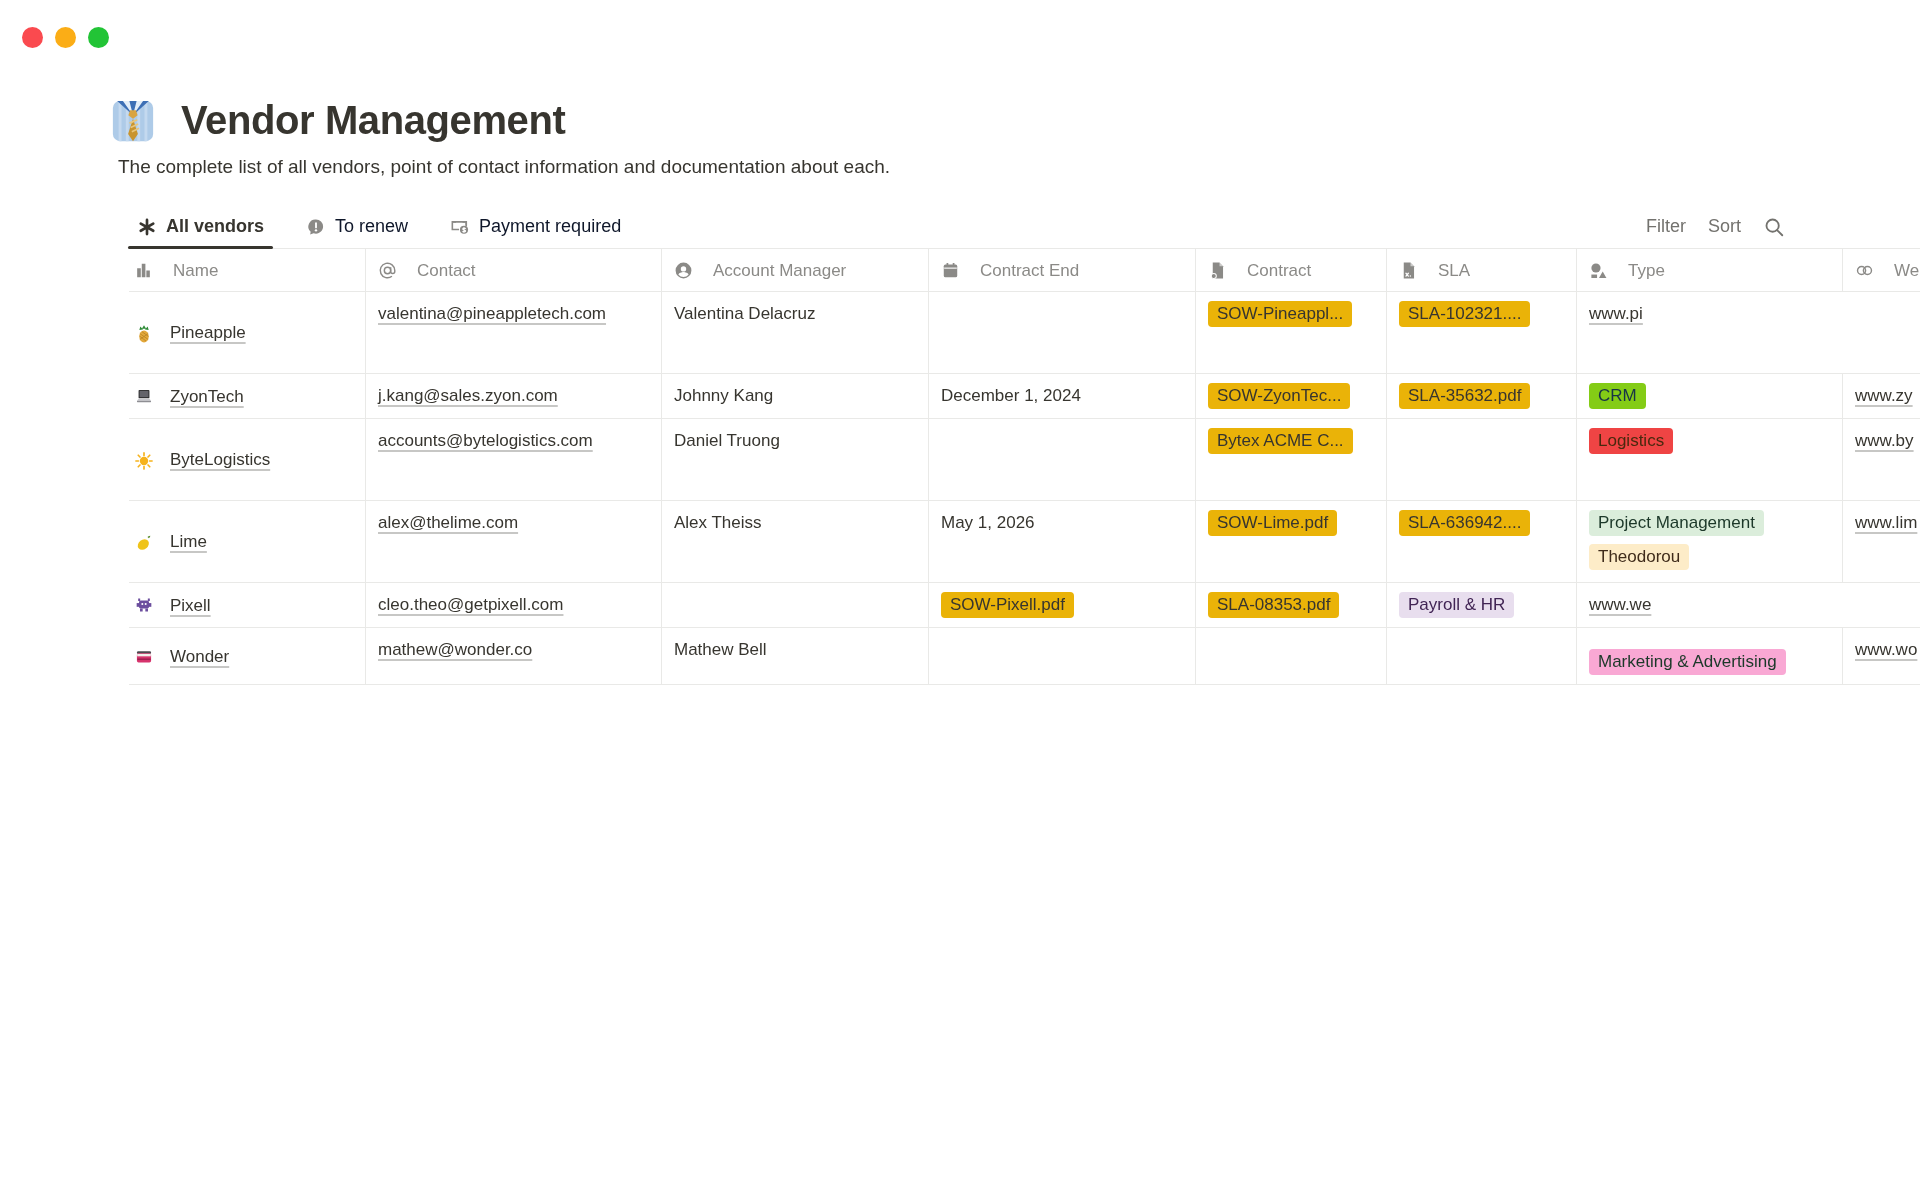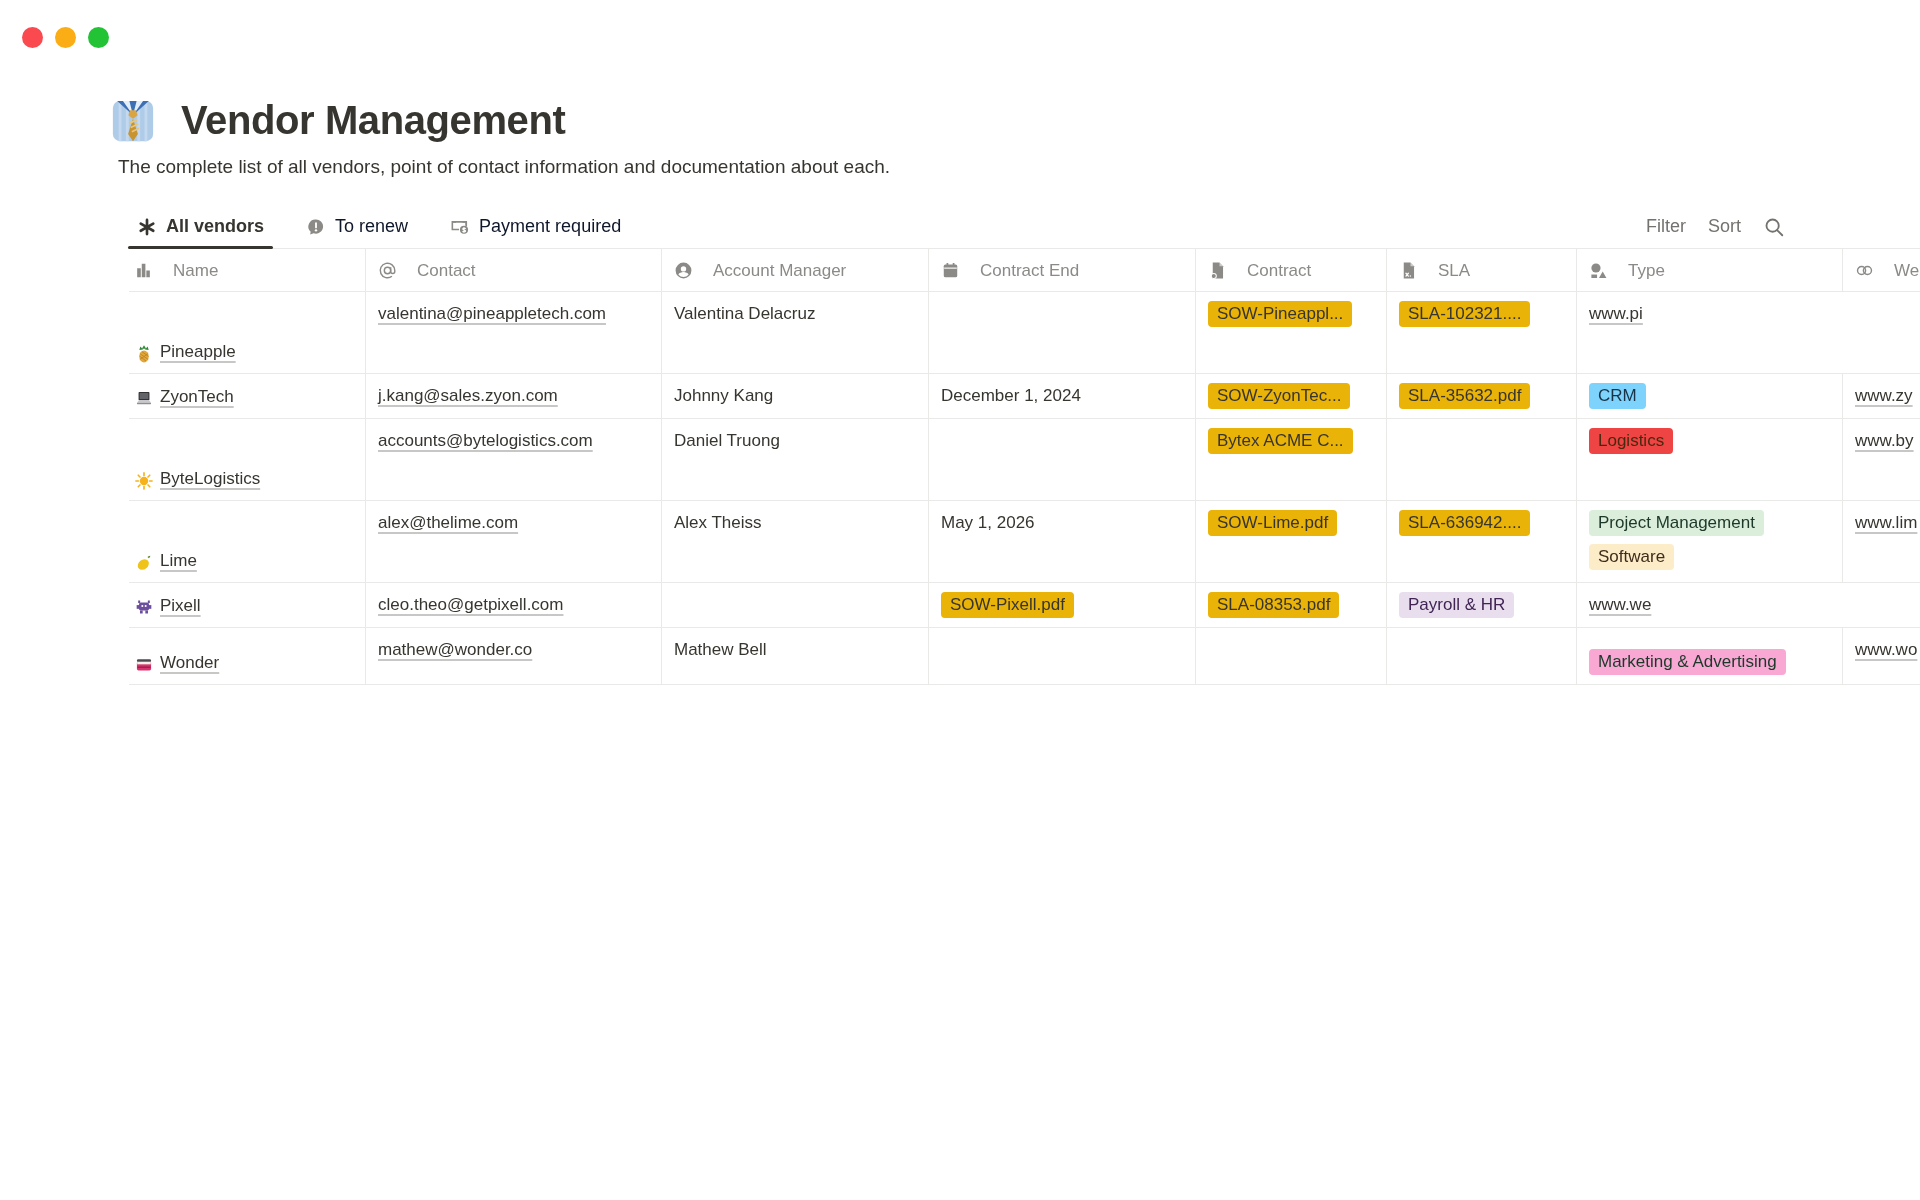--- a/index.html
+++ b/index.html
@@ -46,21 +46,21 @@
     border-bottom: 1px solid #E9E9E7;
   }
   .t-head { height: 43px; }
   .t-cell { border-right: 1px solid #E9E9E7; padding: 9px 12px; font-size: 17px; line-height: 25px; overflow: hidden; }
   .t-cell.c-web { border-right: none; }
   .h-cell { display: flex; align-items: center; gap: 20px; color: #8B8A87; padding-top: 0; padding-bottom: 0; white-space: nowrap; }
   .h-cell .icon svg { width: 19px; height: 19px; }
   .c-name { padding-left: 5px; }
   .t-row { min-height: 44px; background: #fff; }
   .t-row.row--tall { min-height: 82px; }
-  .cell-name { display: flex; align-items: flex-end; gap: 6px; }
+  .cell-name { display: flex; align-items: center; gap: 16px; }
   .cell-name .icon svg { width: 20px; height: 20px; margin-top: 2px; }
   .link-text {
     text-decoration: underline;
     text-decoration-color: rgba(55,53,47,0.28);
     text-decoration-thickness: 1.5px;
     text-underline-offset: 3.5px;
     white-space: nowrap;
     cursor: pointer;
   }
   .vendor-name { font-weight: 500; }
@@ -259,21 +259,21 @@
           </span>
           <span class="link-text vendor-name">ZyonTech</span>
         </div>
         <div class="t-cell"><span class="link-text">j.kang@sales.zyon.com</span></div>
         <div class="t-cell"><span class="plain-text">Johnny Kang</span></div>
         <div class="t-cell"><span class="plain-text">December 1, 2024</span></div>
         <div class="t-cell"><span class="chip">SOW-ZyonTec...</span></div>
         <div class="t-cell"><span class="chip">SLA-35632.pdf</span></div>
         <div class="t-cell">
           <div class="tags">
-            <span class="tag" style="background: #7dd3fc; color: rgb(24, 51, 71);">CRM</span>
+            <span class="tag" style="background: #84cc16; color: rgb(24, 51, 71);">CRM</span>
           </div>
         </div>
         <div class="t-cell c-web"><span class="link-text">www.zy</span></div>
       </div>
       <div class="t-row row--tall">
         <div class="t-cell c-name cell-name">
           <span class="icon">
             <svg viewBox="0 0 24 24">
               <circle cx="12" cy="12" r="5" fill="#F6B21B"></circle>
               <g stroke="#F6B21B" stroke-width="2" stroke-linecap="round">
@@ -306,21 +306,21 @@
           <span class="link-text vendor-name">Lime</span>
         </div>
         <div class="t-cell"><span class="link-text">alex@thelime.com</span></div>
         <div class="t-cell"><span class="plain-text">Alex Theiss</span></div>
         <div class="t-cell"><span class="plain-text">May 1, 2026</span></div>
         <div class="t-cell"><span class="chip">SOW-Lime.pdf</span></div>
         <div class="t-cell"><span class="chip">SLA-636942....</span></div>
         <div class="t-cell">
           <div class="tags">
             <span class="tag" style="background: rgb(219, 237, 219); color: rgb(28, 56, 41);">Project Management</span>
-            <span class="tag" style="background: rgb(253, 236, 200); color: rgb(64, 44, 27);">Software</span>
+            <span class="tag" style="background: rgb(253, 236, 200); color: rgb(64, 44, 27);">Theodorou</span>
           </div>
         </div>
         <div class="t-cell c-web"><span class="link-text">www.lim</span></div>
       </div>
       <div class="t-row">
         <div class="t-cell c-name cell-name">
           <span class="icon">
             <svg viewBox="0 0 24 24" fill="#6C4E9E">
               <rect x="6" y="5.5" width="12" height="9.5" rx="2"></rect>
               <rect x="3.2" y="8.5" width="3" height="4.5"></rect>

